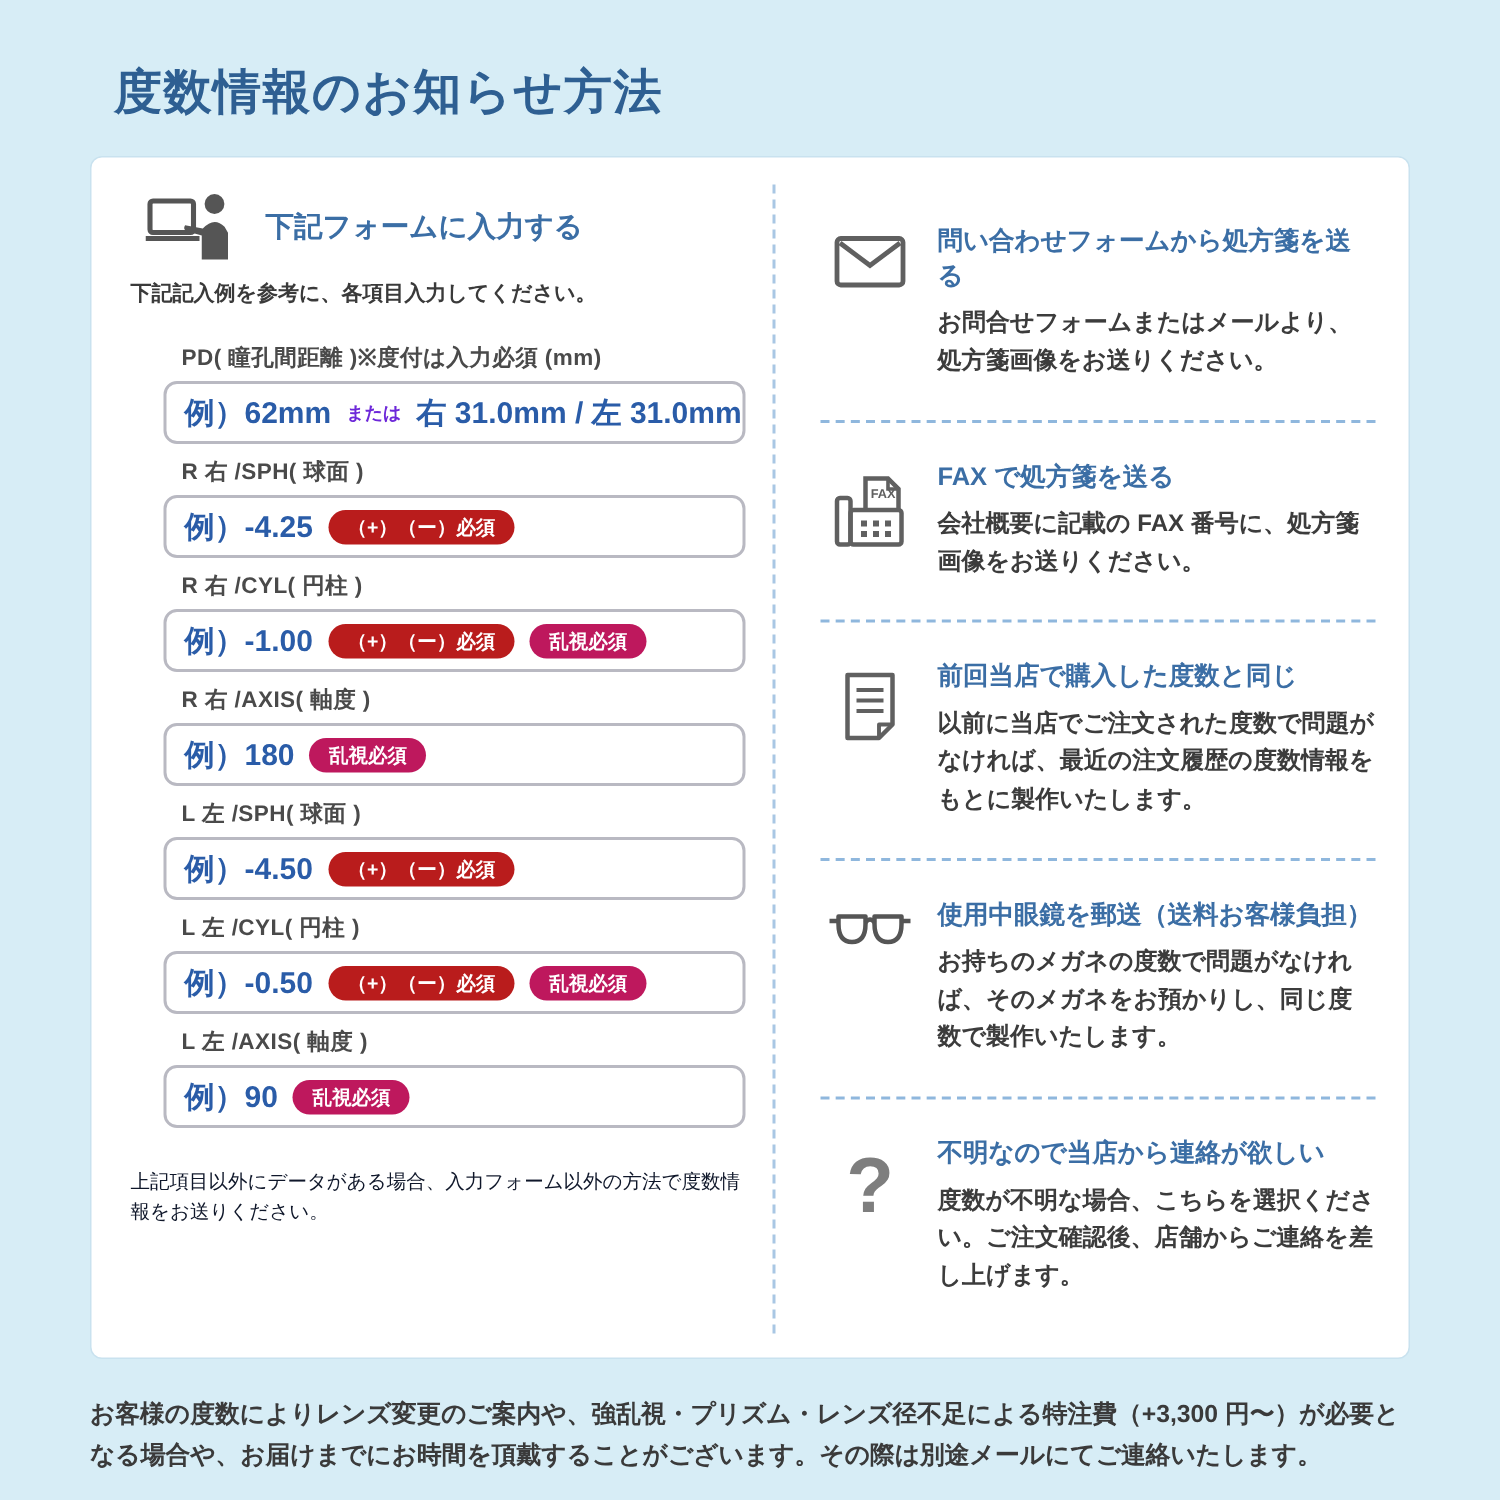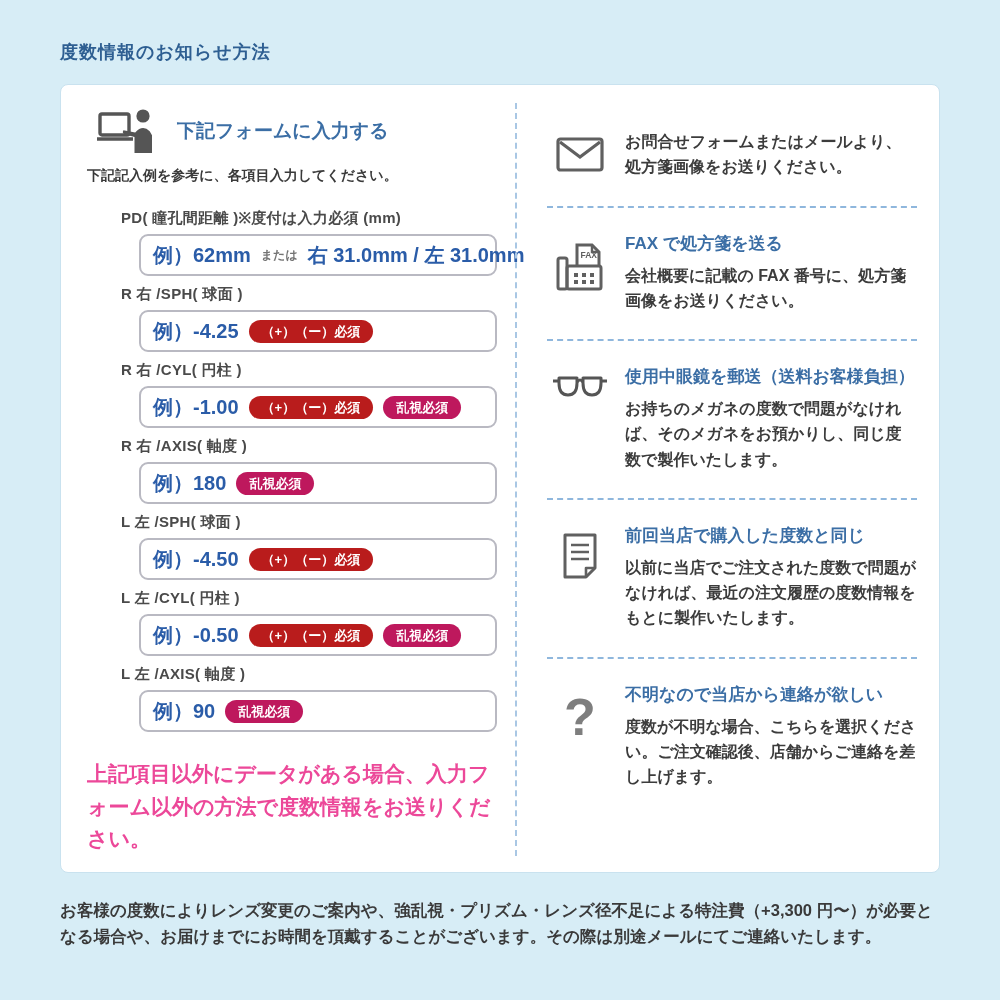--- a/index.html
+++ b/index.html
@@ -6,22 +6,22 @@
   body{
     width:1000px;height:1000px;
     background:#d7edf6;
     font-family:"Liberation Sans",sans-serif;
     color:#3c3c3c;
     -webkit-font-smoothing:antialiased;
   }
   .page{padding:40px 60px 0;}
 
   .page-title{
-    font-size:18px;font-weight:bold;color:#2e5f92;
-    margin:0 0 20px;letter-spacing:1px;
+    font-size:32px;font-weight:bold;color:#2e5f92;
+    margin:0 16px 20px;letter-spacing:1px;
   }
   .intro{
     font-size:17px;font-weight:600;line-height:1.55;
     margin:0 0 22px;color:#3a3a3a;
   }
 
   .card{
     background:#fff;
     border:1px solid #c9e2ef;
     border-radius:8px;
@@ -33,31 +33,31 @@
   .col-left{width:412px;padding-right:18px;flex-shrink:0;}
   .col-head{display:flex;align-items:center;gap:18px;margin:4px 0 12px 12px;}
   .col-head h2{font-size:19px;font-weight:bold;color:#3b6ea5;margin:0;}
   .instruction{font-size:14px;font-weight:600;margin:2px 0 22px 2px;color:#3a3a3a;}
 
   .field{margin:0 0 9px 24px;}
   .field-label{font-size:15px;font-weight:bold;color:#4a4a4a;margin:0 0 6px 12px;letter-spacing:.3px;}
   .example-box{
     display:flex;align-items:center;gap:10px;
     border:2px solid #b9b9c2;border-radius:9px;
-    height:38px;padding:0 12px;background:#fff;margin-left:30px;
+    height:38px;padding:0 12px;background:#fff;
   }
   .ex{font-size:20px;font-weight:bold;color:#2a5ca8;white-space:nowrap;}
-  .ex-mid{font-size:12px;font-weight:bold;color:#737373;white-space:nowrap;}
+  .ex-mid{font-size:12px;font-weight:bold;color:#6d28d9;white-space:nowrap;}
   .pill{
     font-size:13px;font-weight:bold;color:#fff;
     padding:5px 13px;border-radius:999px;white-space:nowrap;line-height:1;
   }
   .pill-blue{background:#b91c1c;}
   .pill-orange{background:#be185d;}
-  .left-note{font-size:21px;font-weight:700;line-height:1.55;margin:26px 0 0 2px;color:#ec4899;}
+  .left-note{font-size:13px;font-weight:400;line-height:1.55;margin:26px 0 0 2px;color:#0f172a;}
 
   
   .col-right{
     flex:1;
     border-left:2px dashed #a9c7e4;
     padding:2px 6px 0 30px;
   }
   .method{display:flex;gap:12px;padding:24px 0 26px;border-bottom:2px dashed #8fb7dd;}
   .method:last-child{border-bottom:none;}
   .m-icon{width:66px;display:flex;align-items:flex-start;justify-content:center;flex-shrink:0;padding-top:8px;}
@@ -163,20 +163,21 @@
     <div class="col-right">
 
       <div class="method">
         <div class="m-icon">
           <svg width="48" height="35" viewBox="0 0 48 35">
             <rect x="2" y="2" width="44" height="31" rx="2.5" fill="none" stroke="#606060" stroke-width="3.2"></rect>
             <path d="M4 5 L24 20 L44 5" fill="none" stroke="#606060" stroke-width="3.2"></path>
           </svg>
         </div>
         <div class="m-text">
+          <h3>問い合わせフォームから処方箋を送る</h3>
           <p>お問合せフォームまたはメールより、処方箋画像をお送りください。</p>
         </div>
       </div>
 
       <div class="method">
         <div class="m-icon">
           <svg width="50" height="52" viewBox="0 0 50 52">
             <path d="M22 26 V5 h15 l7 7 v14" fill="none" stroke="#606060" stroke-width="3"></path>
             <path d="M37 5 v7 h7" fill="none" stroke="#606060" stroke-width="2.4"></path>
             <text x="25.5" y="18" font-size="8.5" font-weight="bold" fill="#606060" font-family="Liberation Sans, sans-serif">FAX</text>
@@ -191,49 +192,49 @@
           </svg>
         </div>
         <div class="m-text">
           <h3>FAX で処方箋を送る</h3>
           <p>会社概要に記載の FAX 番号に、処方箋画像をお送りください。</p>
         </div>
       </div>
 
       <div class="method">
         <div class="m-icon">
+          <svg width="40" height="48" viewBox="0 0 40 48">
+            <path d="M5 3 h30 v33 l-9 9 H5 z" fill="none" stroke="#606060" stroke-width="3" stroke-linejoin="round"></path>
+            <path d="M26 45 v-9 h9" fill="none" stroke="#606060" stroke-width="2.6" stroke-linejoin="round"></path>
+            <path d="M11 13 h18 M11 20 h18 M11 27 h18" stroke="#606060" stroke-width="2.6"></path>
+          </svg>
+        </div>
+        <div class="m-text">
+          <h3>前回当店で購入した度数と同じ</h3>
+          <p>以前に当店でご注文された度数で問題がなければ、最近の注文履歴の度数情報をもとに製作いたします。</p>
+        </div>
+      </div>
+
+      <div class="method">
+        <div class="m-icon">
           <svg width="58" height="26" viewBox="0 0 58 26">
             <path d="M2 8 h6 M50 8 h6" stroke="#555" stroke-width="3"></path>
             <path d="M8 5 h18 v5 c0 8 -3 12 -9 12 c-6 0 -9 -4 -9 -12 z" fill="none" stroke="#555" stroke-width="3" stroke-linejoin="round"></path>
             <path d="M32 5 h18 v5 c0 8 -3 12 -9 12 c-6 0 -9 -4 -9 -12 z" fill="none" stroke="#555" stroke-width="3" stroke-linejoin="round"></path>
             <path d="M26 9 q3 -4 6 0" fill="none" stroke="#555" stroke-width="3"></path>
           </svg>
         </div>
         <div class="m-text">
           <h3>使用中眼鏡を郵送（送料お客様負担）</h3>
           <p>お持ちのメガネの度数で問題がなければ、そのメガネをお預かりし、同じ度数で製作いたします。</p>
         </div>
       </div>
 
       <div class="method">
         <div class="m-icon">
-          <svg width="40" height="48" viewBox="0 0 40 48">
-            <path d="M5 3 h30 v33 l-9 9 H5 z" fill="none" stroke="#606060" stroke-width="3" stroke-linejoin="round"></path>
-            <path d="M26 45 v-9 h9" fill="none" stroke="#606060" stroke-width="2.6" stroke-linejoin="round"></path>
-            <path d="M11 13 h18 M11 20 h18 M11 27 h18" stroke="#606060" stroke-width="2.6"></path>
-          </svg>
-        </div>
-        <div class="m-text">
-          <h3>前回当店で購入した度数と同じ</h3>
-          <p>以前に当店でご注文された度数で問題がなければ、最近の注文履歴の度数情報をもとに製作いたします。</p>
-        </div>
-      </div>
-
-      <div class="method">
-        <div class="m-icon">
           <span class="q-glyph">?</span>
         </div>
         <div class="m-text">
           <h3>不明なので当店から連絡が欲しい</h3>
           <p>度数が不明な場合、こちらを選択ください。ご注文確認後、店舗からご連絡を差し上げます。</p>
         </div>
       </div>
 
     </div>
   </div>

